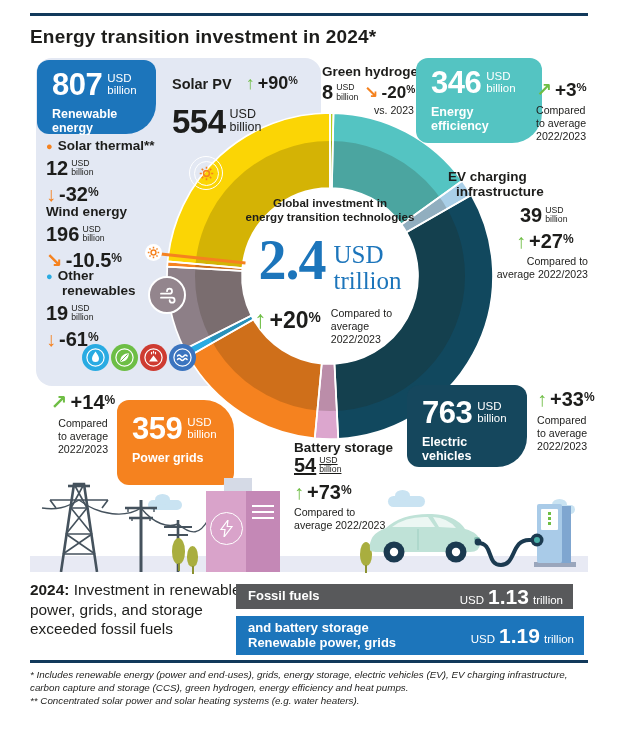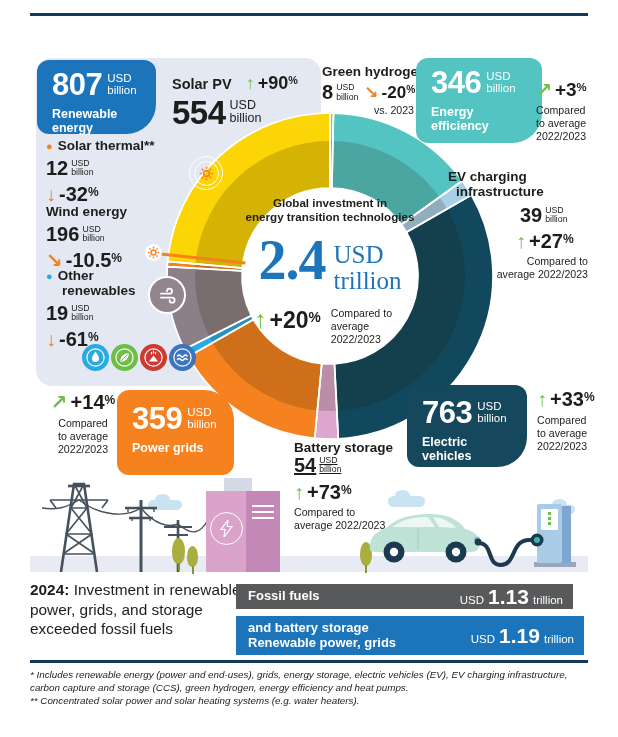--- a/index.html
+++ b/index.html
@@ -52,20 +52,21 @@
   .hbar .val{font-size:21px;font-weight:600;}
   .summary{font-size:15.4px;line-height:1.28;}
   .foot{font-size:9.8px;font-style:italic;line-height:1.34;}
 </style>
 </head>
 <body>
 
 <div id="stage">
 
   <div class="abs rule" style="left:30px;top:13px;width:558px;height:2.5px;"></div>
+  <div class="abs title" style="left:30px;top:26px;">Energy transition investment in 2024*</div>
 
   <div class="abs panel" style="left:36px;top:58px;width:285px;height:328px;"></div>
 
   <svg id="donut" class="abs" style="left:0;top:0;" width="618" height="737" viewBox="0 0 618 737">
       <path d="M330.00,113.00 A163,163 0 0 1 333.49,113.04 L331.88,188.02 A88,88 0 0 0 330.00,188.00 Z" fill="#b5cc1c"></path>
       <path d="M333.49,113.04 A163,163 0 0 1 462.25,180.72 L401.40,224.56 A88,88 0 0 0 331.88,188.02 Z" fill="#54c4c2"></path>
       <path d="M462.25,180.72 A163,163 0 0 1 471.45,195.00 L406.37,232.27 A88,88 0 0 0 401.40,224.56 Z" fill="#a9cfe8"></path>
       <path d="M471.45,195.00 A163,163 0 0 1 338.28,438.79 L334.47,363.89 A88,88 0 0 0 406.37,232.27 Z" fill="#11485e"></path>
       <path d="M338.28,438.79 A163,163 0 0 1 314.77,438.29 L321.78,363.61 A88,88 0 0 0 334.47,363.89 Z" fill="#dca6ce"></path>
       <path d="M314.77,438.29 A163,163 0 0 1 188.33,356.62 L253.52,319.52 A88,88 0 0 0 321.78,363.61 Z" fill="#f5821f"></path>
@@ -130,21 +131,21 @@
   </div>
 
   <div class="abs" style="left:172px;top:74px;">
     <div style="display:flex;align-items:baseline;">
       <span class="clabel" style="font-size:14.5px;">Solar PV</span>
       <span class="chg" style="margin-left:14px;font-size:18px;">
           <span class="arr green">↑</span>
           <span><span>+90</span><span class="pct">%</span></span>
         </span>
     </div>
-    <div class="vrow-s" style="margin-top:4px;">
+    <div class="vrow-s" style="margin-top:13px;">
       <span class="num-l" style="font-size:33px;">554</span>
       <span class="ustack-m">
           <span>USD</span>
           <span>billion</span>
         </span>
     </div>
   </div>
 
   <div class="abs" style="left:322px;top:64px;">
     <div class="clabel">Green hydrogen</div>
@@ -317,21 +318,21 @@
         <span class="arr green">↗</span>
         <span><span>+14</span><span class="pct">%</span></span>
       </div>
     <div class="note" style="margin-top:5px;">
       <div>Compared</div>
         <div>to average</div>
         <div>2022/2023</div>
     </div>
   </div>
 
-  <div class="abs box br-tr" style="left:117px;top:390px;width:117px;height:85px;background:#f5821f;">
+  <div class="abs box br-tr" style="left:117px;top:400px;width:117px;height:85px;background:#f5821f;">
     <div class="vrow" style="margin-top:4px;">
       <span class="big">359</span>
       <span class="ustack">
           <span>USD</span>
           <span>billion</span>
         </span>
     </div>
     <div class="blabel">Power grids</div>
   </div>
 

